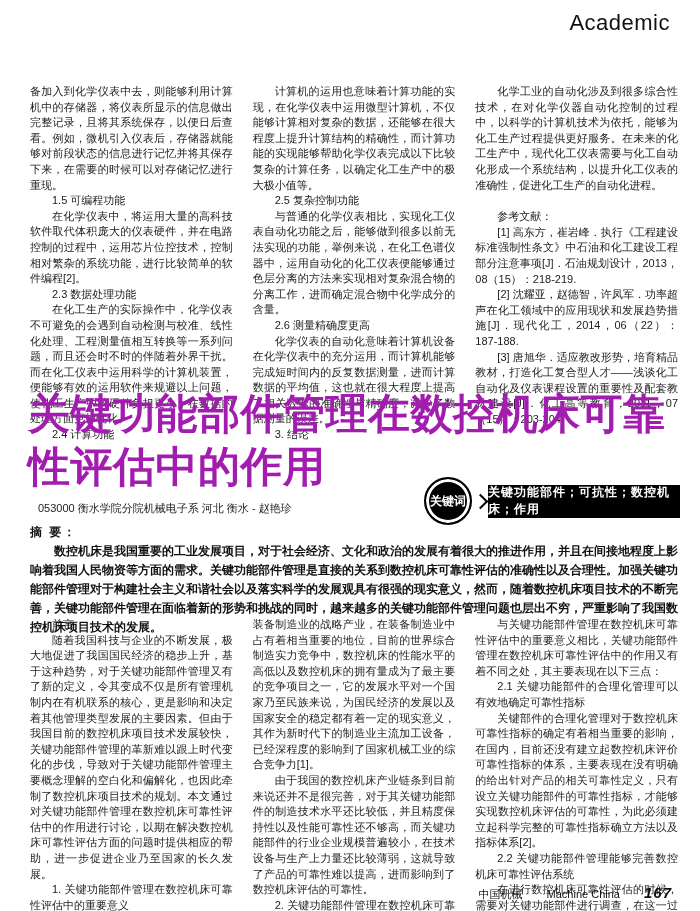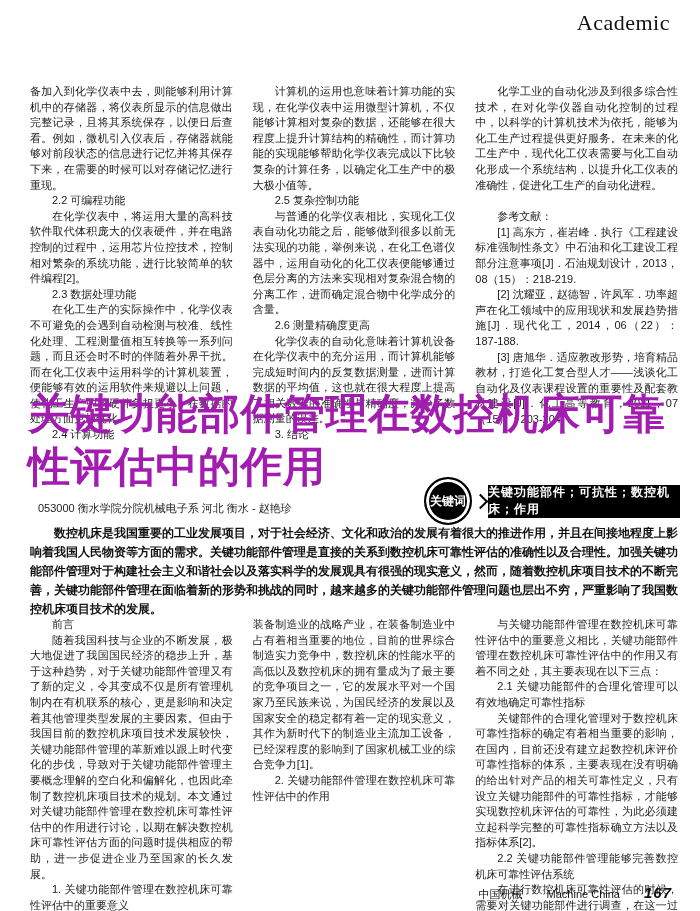--- a/index.html
+++ b/index.html
@@ -6,21 +6,21 @@
   .page {
     position:relative;
     width:700px; height:911px;
     margin:0 auto;
     background:#ffffff;
     overflow:hidden;
     font-family:"Liberation Sans", sans-serif;
     color:#1b1b1b;
   }
   
-  .hdr { position:absolute; top:10px; right:30px; text-align:center;font-family:Liberation Serif, serif; }
+  .hdr { position:absolute; top:10px; right:30px; text-align:center; }
   .hdr-en { font-size:22px; color:#111; letter-spacing:0.5px; }
   .hdr-zh { font-size:19px; color:#8f8f8f; letter-spacing:5px; margin-top:4px; }
   
   .cols { display:flex; gap:20px; }
   .col { flex:1; min-width:0; }
   .para {
     margin:0; text-indent:2em;
     text-align:justify; text-justify:inter-ideograph;
   }
   .para.cont { text-indent:0; }
@@ -90,21 +90,21 @@
 
 <div class="page">
 
   <div class="hdr">
     <div class="hdr-en">Academic</div>
   </div>
 
   <div class="top-section cols">
     <div class="col">
         <p class="para cont">备加入到化学仪表中去，则能够利用计算机中的存储器，将仪表所显示的信息做出完整记录，且将其系统保存，以便日后查看。例如，微机引入仪表后，存储器就能够对前段状态的信息进行记忆并将其保存下来，在需要的时候可以对存储记忆进行重现。</p>
-        <p class="para">2.2 可编程功能</p>
+        <p class="para">1.5 可编程功能</p>
         <p class="para">在化学仪表中，将运用大量的高科技软件取代体积庞大的仪表硬件，并在电路控制的过程中，运用芯片位控技术，控制相对繁杂的系统功能，进行比较简单的软件编程[2]。</p>
         <p class="para">2.3 数据处理功能</p>
         <p class="para">在化工生产的实际操作中，化学仪表不可避免的会遇到自动检测与校准、线性化处理、工程测量值相互转换等一系列问题，而且还会时不时的伴随着外界干扰。而在化工仪表中运用科学的计算机装置，便能够有效的运用软件来规避以上问题，使化工生产中的硬件负担更小，在数据的处理方面更加优化。</p>
         <p class="para">2.4 计算功能</p>
       </div>
     <div class="col">
         <p class="para">计算机的运用也意味着计算功能的实现，在化学仪表中运用微型计算机，不仅能够计算相对复杂的数据，还能够在很大程度上提升计算结构的精确性，而计算功能的实现能够帮助化学仪表完成以下比较复杂的计算任务，以确定化工生产中的极大极小值等。</p>
         <p class="para">2.5 复杂控制功能</p>
         <p class="para">与普通的化学仪表相比，实现化工仪表自动化功能之后，能够做到很多以前无法实现的功能，举例来说，在化工色谱仪器中，运用自动化的化工仪表便能够通过色层分离的方法来实现相对复杂混合物的分离工作，进而确定混合物中化学成分的含量。</p>
         <p class="para">2.6 测量精确度更高</p>
@@ -124,31 +124,33 @@
 
   <div class="author">053000 衡水学院分院机械电子系 河北 衡水 - 赵艳珍</div>
 
   <div class="kw">
     <div class="kw-circle">关键词</div>
     <div class="kw-arrow"></div>
     <div class="kw-bar">关键功能部件；可抗性；数控机床；作用</div>
   </div>
 
   <div class="abstract">
+    <p class="abstract-label">摘 要：</p>
     <p class="abstract-text">数控机床是我国重要的工业发展项目，对于社会经济、文化和政治的发展有着很大的推进作用，并且在间接地程度上影响着我国人民物资等方面的需求。关键功能部件管理是直接的关系到数控机床可靠性评估的准确性以及合理性。加强关键功能部件管理对于构建社会主义和谐社会以及落实科学的发展观具有很强的现实意义，然而，随着数控机床项目技术的不断完善，关键功能部件管理在面临着新的形势和挑战的同时，越来越多的关键功能部件管理问题也层出不穷，严重影响了我国数控机床项目技术的发展。</p>
   </div>
 
   <div class="body-section cols">
     <div class="col">
         <p class="para">前言</p>
         <p class="para">随着我国科技与企业的不断发展，极大地促进了我国国民经济的稳步上升，基于这种趋势，对于关键功能部件管理又有了新的定义，令其变成不仅是所有管理机制内在有机联系的核心，更是影响和决定着其他管理类型发展的主要因素。但由于我国目前的数控机床项目技术发展较快，关键功能部件管理的革新难以跟上时代变化的步伐，导致对于关键功能部件管理主要概念理解的空白化和偏解化，也因此牵制了数控机床项目技术的规划。本文通过对关键功能部件管理在数控机床可靠性评估中的作用进行讨论，以期在解决数控机床可靠性评估方面的问题时提供相应的帮助，进一步促进企业乃至国家的长久发展。</p>
         <p class="para">1. 关键功能部件管理在数控机床可靠性评估中的重要意义</p>
       </div>
     <div class="col">
         <p class="para cont">装备制造业的战略产业，在装备制造业中占有着相当重要的地位，目前的世界综合制造实力竞争中，数控机床的性能水平的高低以及数控机床的拥有量成为了最主要的竞争项目之一，它的发展水平对一个国家乃至民族来说，为国民经济的发展以及国家安全的稳定都有着一定的现实意义，其作为新时代下的制造业主流加工设备，已经深程度的影响到了国家机械工业的综合竞争力[1]。</p>
+        <p class="para">由于我国的数控机床产业链条到目前来说还并不是很完善，对于其关键功能部件的制造技术水平还比较低，并且精度保持性以及性能可靠性还不够高，而关键功能部件的行业企业规模普遍较小，在技术设备与生产上力量还比较薄弱，这就导致了产品的可靠性难以提高，进而影响到了数控机床评估的可靠性。</p>
         <p class="para">2. 关键功能部件管理在数控机床可靠性评估中的作用</p>
       </div>
     <div class="col">
         <p class="para">与关键功能部件管理在数控机床可靠性评估中的重要意义相比，关键功能部件管理在数控机床可靠性评估中的作用又有着不同之处，其主要表现在以下三点：</p>
         <p class="para">2.1 关键功能部件的合理化管理可以有效地确定可靠性指标</p>
         <p class="para">关键部件的合理化管理对于数控机床可靠性指标的确定有着相当重要的影响，在国内，目前还没有建立起数控机床评价可靠性指标的体系，主要表现在没有明确的给出针对产品的相关可靠性定义，只有设立关键功能部件的可靠性指标，才能够实现数控机床评估的可靠性，为此必须建立起科学完整的可靠性指标确立方法以及指标体系[2]。</p>
         <p class="para">2.2 关键功能部件管理能够完善数控机床可靠性评估系统</p>
         <p class="para">在进行数控机床可靠性评估的时候，需要对关键功能部件进行调查，在这一过程中，就</p>
       </div>
   </div>

